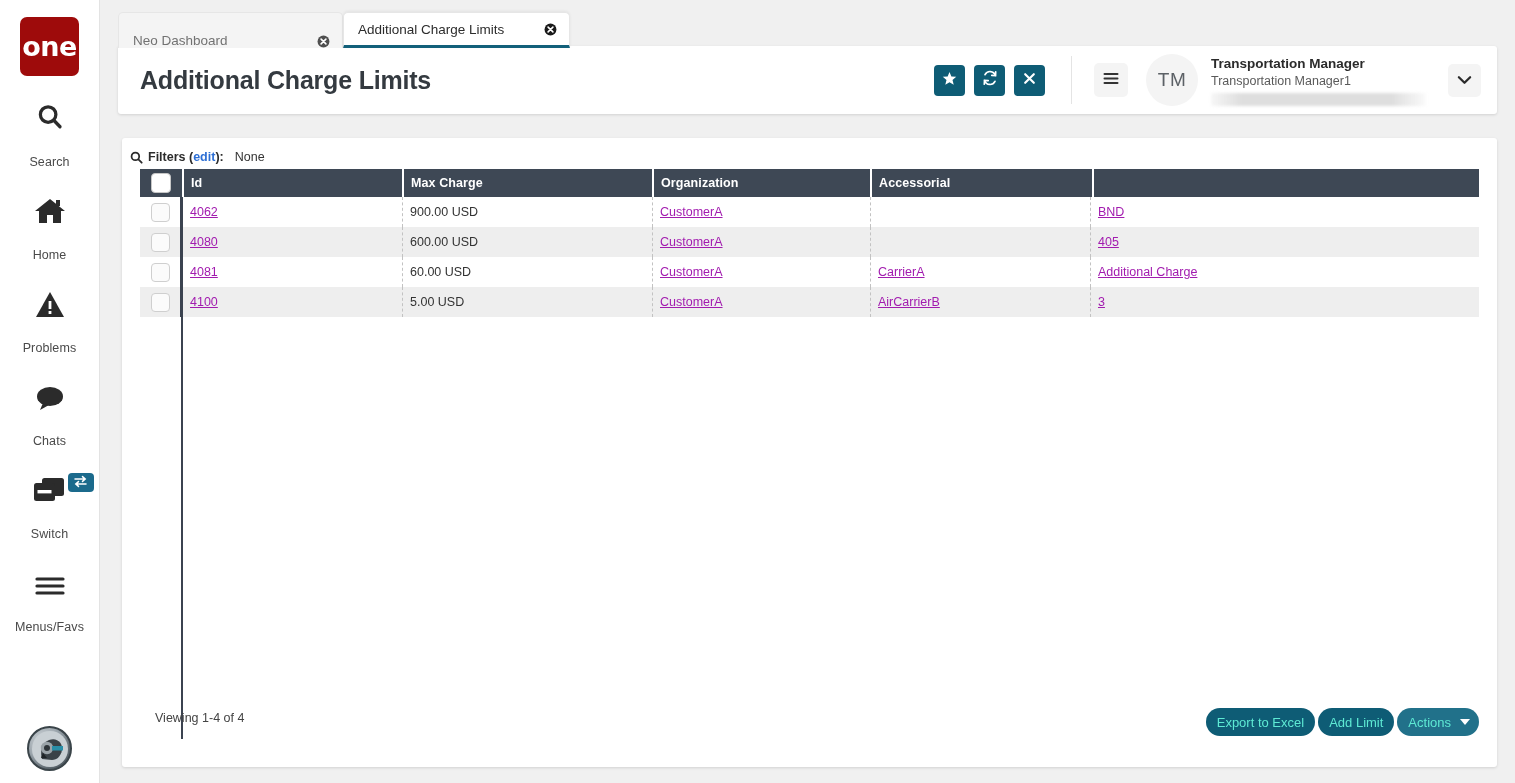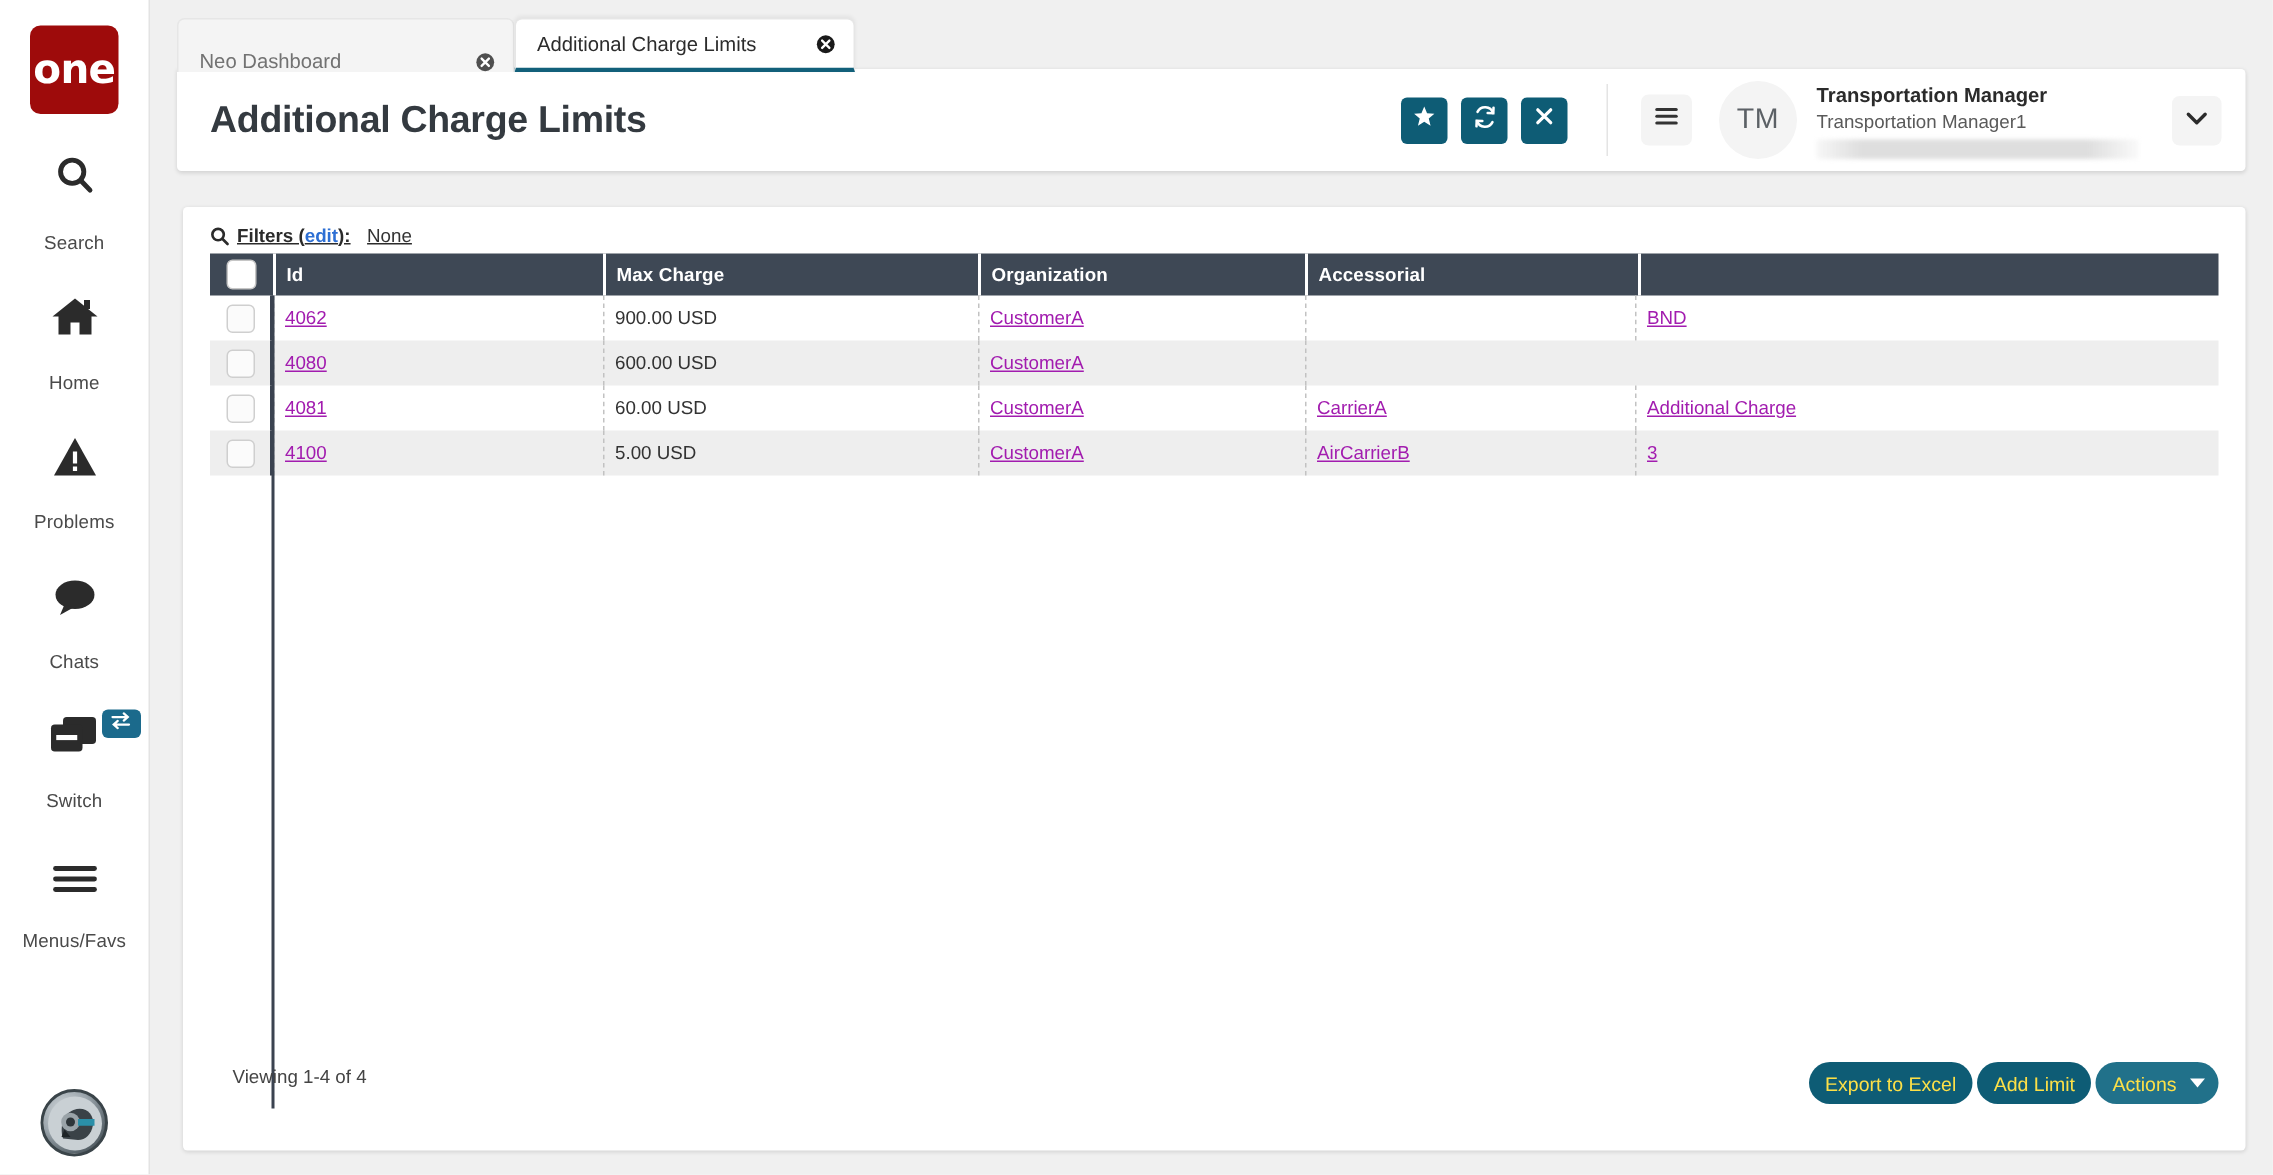--- a/index.html
+++ b/index.html
@@ -213,25 +213,24 @@
     position: absolute;
     left: 122px; top: 138px;
     width: 1375px; height: 629px;
     background: #ffffff;
     border-radius: 3px;
     box-shadow: 0 1px 3px rgba(0,0,0,0.13);
   }
 
   #filters-row {
     position: absolute;
-    left: 18px; top: 12px;
+    left: 8px; top: 12px;
     display: flex; align-items: center;
     font-size: 12.5px;
     color: #2b2b2b;
-    text-decoration: underline;
   }
   #filters-icon { margin-right: 5px; display:flex; align-items:center; color:#2b2b2b; }
   #filters-label { font-weight: bold; }
   #filters-edit {
     color: #2d6fd4; font-weight: bold;
     cursor: pointer;
   }
   #filters-value { margin-left: 11px; color: #333; }
 
   
@@ -317,21 +316,21 @@
   }
   #footer-actions {
     position: absolute;
     right: 18px; bottom: 31px;
     display: flex; align-items: center;
     gap: 3px;
   }
   .fbtn {
     height: 28px;
     background: #0e5c75;
-    color: #fde047;
+    color: #5eead4;
     font-size: 13px;
     display: flex; align-items: center; justify-content: center;
     padding: 0 11px;
     cursor: pointer;
     border: none;
     border-radius: 14px;
     font-family: "Liberation Sans", sans-serif;
   }
   .fbtn.light { background: #21718a; padding-right: 9px; }
   .caret-tri {
@@ -558,20 +557,21 @@
       </div>
 
       <div class="grid-row alt">
         <div class="gcell first c0">
           <div class="cb-row"></div>
         </div>
         <div class="gcell link c1">4080</div>
         <div class="gcell c2">600.00 USD</div>
         <div class="gcell link c3">CustomerA</div>
         <div class="gcell link c4"></div>
+        <div class="gcell link c5">405</div>
       </div>
 
       <div class="grid-row">
         <div class="gcell first c0">
           <div class="cb-row"></div>
         </div>
         <div class="gcell link c1">4081</div>
         <div class="gcell c2">60.00 USD</div>
         <div class="gcell link c3">CustomerA</div>
         <div class="gcell link c4">CarrierA</div>

